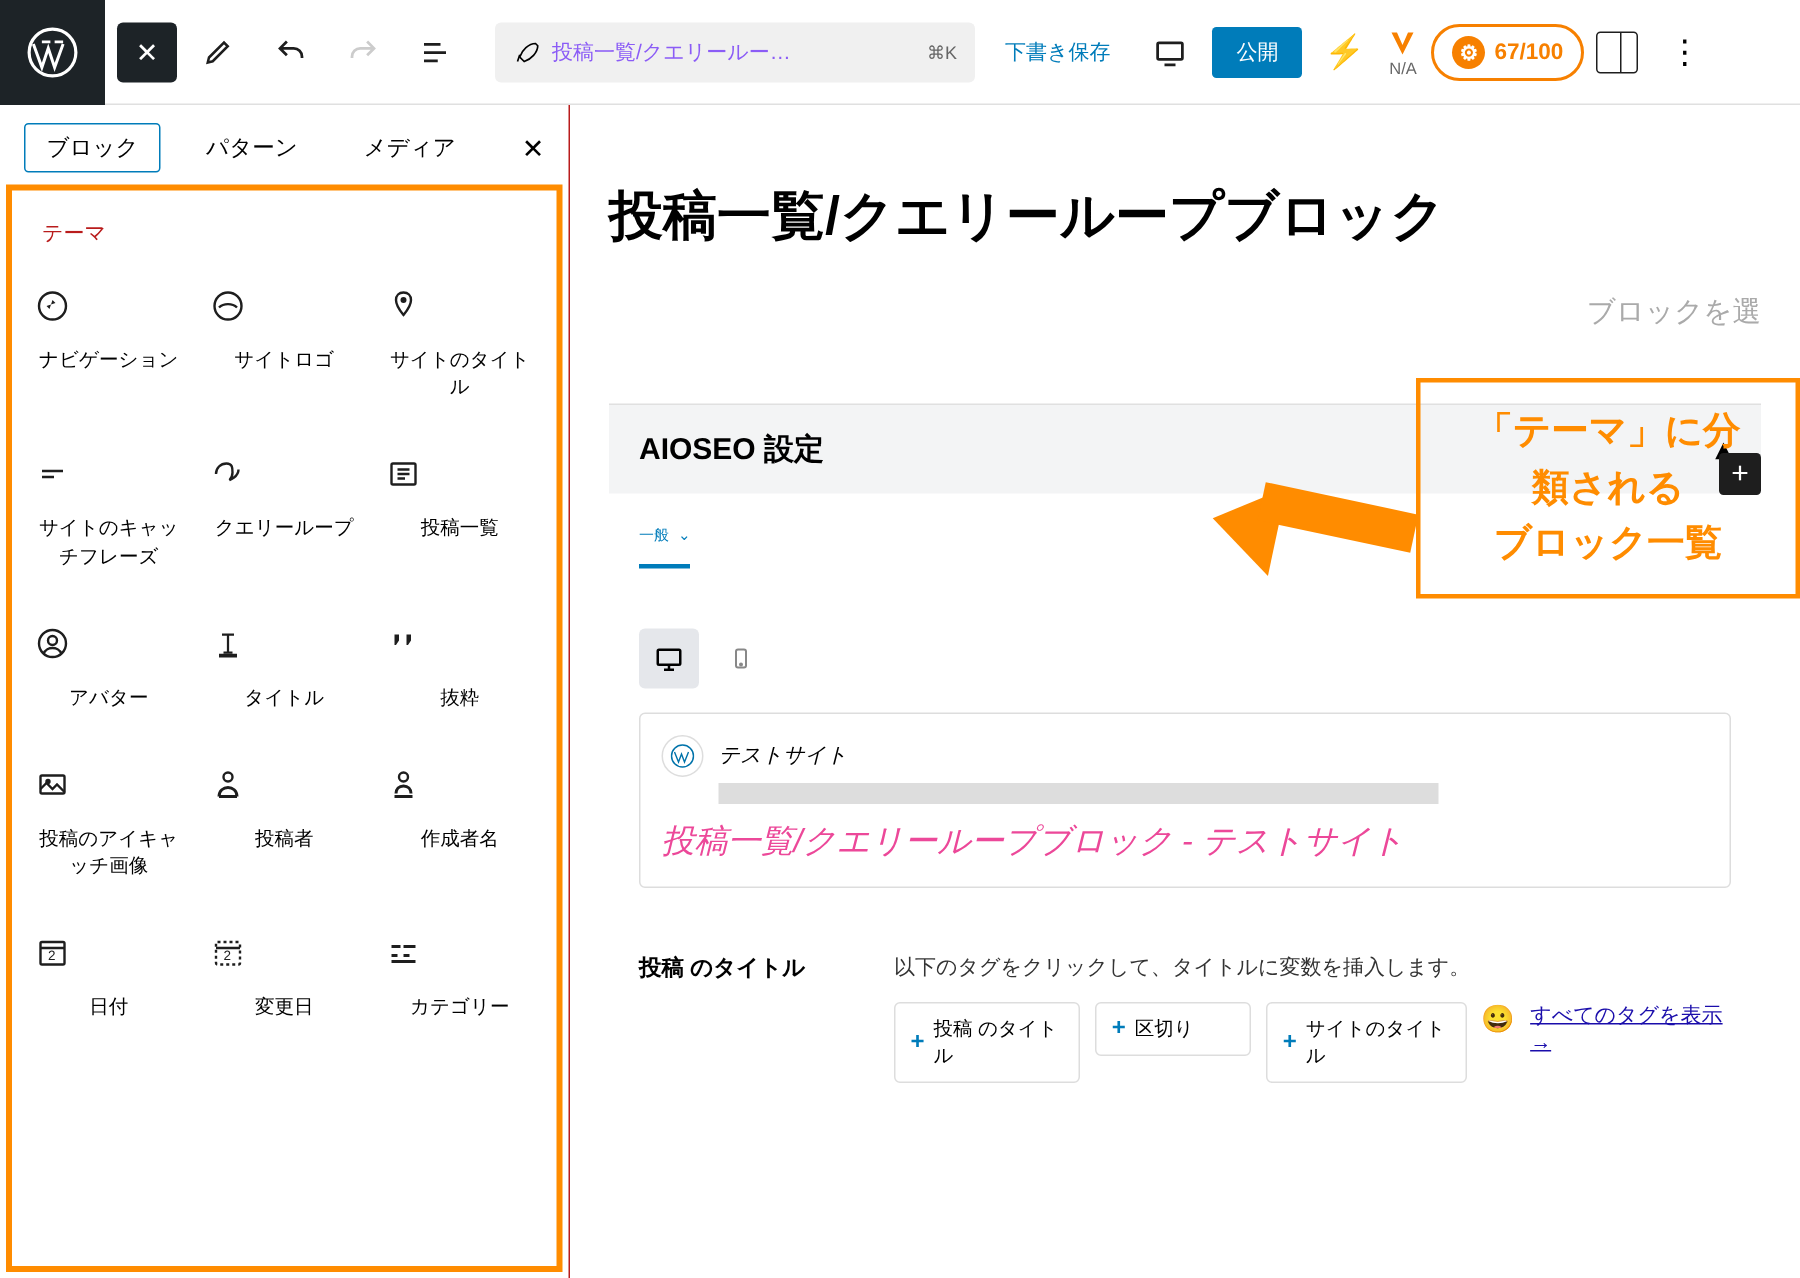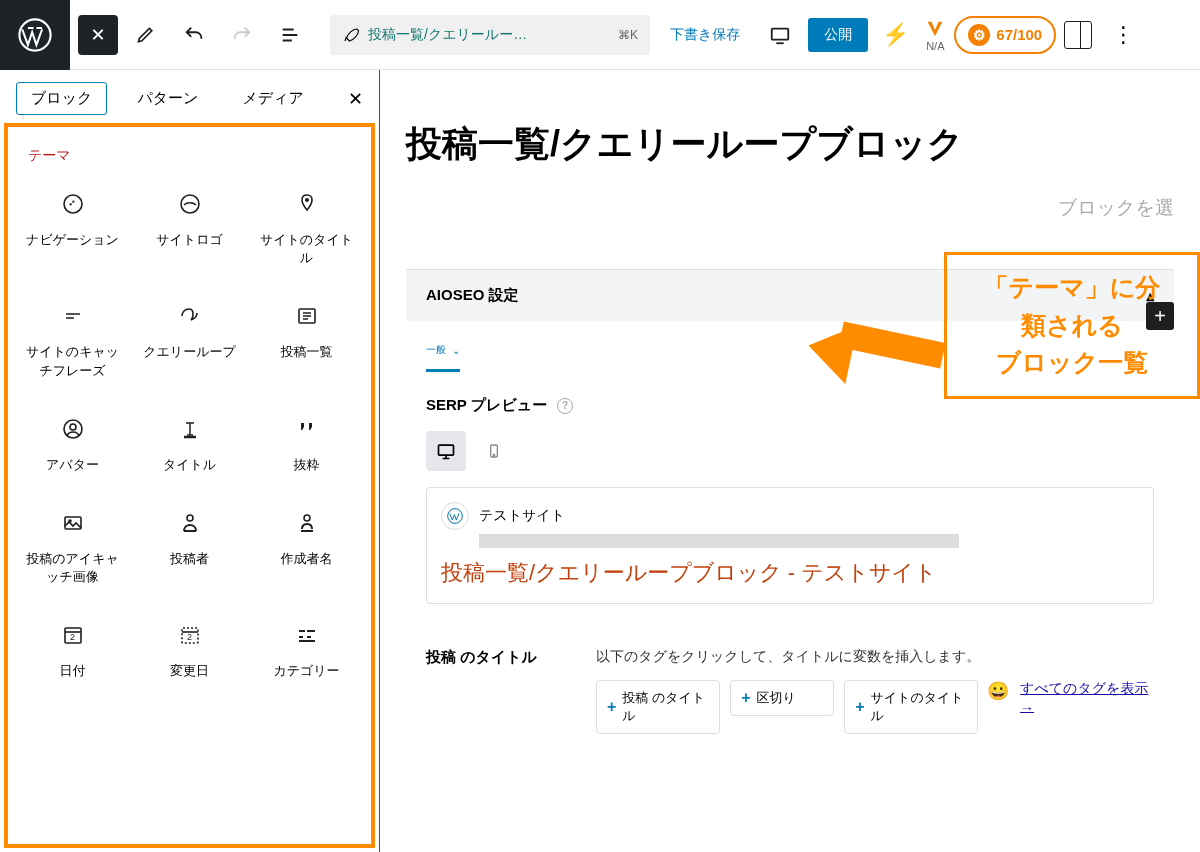--- a/index.html
+++ b/index.html
@@ -7,21 +7,21 @@
 
 
 .topbar { height: 70px; display: flex; align-items: center; border-bottom: 1px solid #e0e0e0; padding: 0 8px 0 0; gap: 8px; }
 .wp-logo { width: 70px; height: 70px; background: #1d2327; color: #fff; display: flex; align-items: center; justify-content: center; font-size: 30px; }
 .wp-logo svg { width: 34px; height: 34px; fill: #fff; }
 .close-btn { width: 40px; height: 40px; border-radius: 4px; background: #1d2327; color: #fff; display: flex; align-items: center; justify-content: center; font-size: 18px; cursor: pointer; }
 .icon-btn { width: 40px; height: 40px; display: flex; align-items: center; justify-content: center; cursor: pointer; color: #1e1e1e; }
 .icon-btn.disabled { color: #ccc; }
 .search-bar { flex: 0 0 320px; height: 40px; background: #f0f0f0; border-radius: 4px; display: flex; align-items: center; padding: 0 12px; gap: 8px; margin-left: 12px; }
 .search-bar .feather { width: 18px; height: 18px; }
-.search-text { font-size: 14px; color: #0f766e; flex: 1; white-space: nowrap; overflow: hidden; text-overflow: ellipsis; }
+.search-text { font-size: 14px; color: #8b5cf6; flex: 1; white-space: nowrap; overflow: hidden; text-overflow: ellipsis; }
 .search-key { font-size: 12px; color: #666; }
 .draft-link { color: #007cba; font-size: 14px; margin: 0 12px; cursor: pointer; }
 .publish-btn { background: #007cba; color: #fff; padding: 8px 16px; border-radius: 3px; font-size: 14px; font-weight: 500; cursor: pointer; }
 .lightning { color: #b35af4; font-size: 22px; }
 .na-badge { display: flex; flex-direction: column; align-items: center; font-size: 11px; color: #666; }
 .na-badge svg { width: 22px; height: 22px; }
 .score-badge { border: 2px solid #f78000; border-radius: 20px; padding: 6px 12px; display: flex; align-items: center; gap: 6px; color: #f78000; font-weight: bold; font-size: 15px; }
 .score-badge .gear { width: 22px; height: 22px; background: #f78000; border-radius: 50%; display: flex; align-items: center; justify-content: center; color: #fff; font-size: 14px; }
 .panel-toggle { width: 28px; height: 28px; border: 1.5px solid #1e1e1e; border-radius: 3px; display: flex; cursor: pointer; }
 .panel-toggle div { border-right: 1.5px solid #1e1e1e; width: 60%; }
@@ -32,55 +32,55 @@
 
 
 .inserter { width: 380px; border-right: 1px solid #b91c1c; display: flex; flex-direction: column; }
 .inserter-tabs { display: flex; align-items: center; padding: 12px 16px 8px; gap: 16px; }
 .tab { padding: 6px 14px; font-size: 15px; cursor: pointer; }
 .tab.active { border: 1px solid #007cba; border-radius: 3px; }
 .tab-close { margin-left: auto; font-size: 18px; cursor: pointer; }
 .inserter-body { border: 4px solid #ff8c00; margin: 0 4px 4px 4px; flex: 1; overflow-y: auto; padding: 12px 8px; }
 .section-label { color: #b91c1c; font-size: 14px; padding: 8px 12px; }
 .block-grid { display: grid; grid-template-columns: repeat(3, 1fr); gap: 4px; }
-.block-item { display: flex; flex-direction: column; align-items: center; padding: 18px 6px 14px; cursor: pointer; text-align: center; }
+.block-item { display: flex; flex-direction: column; padding: 18px 6px 14px; cursor: pointer; text-align: center; }
 .block-item .icon { width: 26px; height: 26px; margin-bottom: 14px; display: flex; align-items: center; justify-content: center; }
 .block-item .label { font-size: 13px; line-height: 1.4; }
 .block-item svg { width: 24px; height: 24px; fill: none; stroke: #1e1e1e; stroke-width: 1.6; }
 .block-item .solid svg { fill: #1e1e1e; stroke: none; }
 
 
 .editor { flex: 1; overflow-y: auto; padding: 0 26px 20px 26px; position: relative; }
 .post-title { font-size: 36px; font-weight: 700; padding: 50px 0 20px; }
 .placeholder { color: #aaa; font-size: 19px; padding: 6px 0 28px; text-align: right; }
 .add-block-btn { position: absolute; right: 26px; top: 232px; width: 28px; height: 28px; background: #1e1e1e; color: #fff; border-radius: 3px; display: flex; align-items: center; justify-content: center; font-size: 20px; cursor: pointer; }
 
 
 .annotation { position: absolute; top: 182px; left: 564px; border: 3px solid #ff8c00; padding: 14px 28px; font-size: 25px; font-weight: bold; color: #ff8c00; text-align: center; line-height: 1.5; }
 .arrow { position: absolute; top: 254px; left: 440px; width: 0; height: 0; }
 .arrow-body { position: absolute; top: 8px; left: 20px; width: 104px; height: 26px; background: #ff8c00; transform: rotate(12deg); }
 .arrow-head { position: absolute; top: -4px; left: -12px; width: 0; height: 0; border-right: 44px solid #ff8c00; border-top: 30px solid transparent; border-bottom: 30px solid transparent; transform: rotate(12deg); }
 
 
 .aioseo-panel { border-top: 1px solid #e0e0e0; }
-.aioseo-header { background: #f3f4f5; padding: 16px 20px; font-weight: 600; font-size: 15px; display: flex; justify-content: space-between; align-items: center; }
+.aioseo-header { background: #f3f4f5; padding: 16px 20px; font-weight: 600; font-size: 20px; display: flex; justify-content: space-between; align-items: center; }
 .aioseo-tab { padding: 18px 0 0 20px; }
 .aioseo-tab-link { color: #007cba; font-size: 10px; display: inline-flex; align-items: center; gap: 6px; padding-bottom: 12px; border-bottom: 3px solid #007cba; cursor: pointer; }
 .serp-section { padding: 24px 20px; }
 .serp-label { font-weight: 600; font-size: 15px; display: flex; align-items: center; gap: 10px; }
 .help-icon { width: 16px; height: 16px; border: 1.5px solid #aaa; border-radius: 50%; display: inline-flex; align-items: center; justify-content: center; font-size: 10px; color: #aaa; }
 .device-toggles { display: flex; gap: 8px; margin: 16px 0; }
 .device-btn { width: 40px; height: 40px; border-radius: 4px; display: flex; align-items: center; justify-content: center; cursor: pointer; }
 .device-btn.active { background: #e5e7eb; }
-.serp-preview { border: 1px solid #ddd; border-radius: 4px; padding: 14px; }
+.serp-preview { border: 1px solid #ddd; border-radius: 4px; padding: 14px; font-style: italic; }
 .serp-site { display: flex; align-items: center; gap: 10px; font-size: 14px; }
 .serp-favicon { width: 28px; height: 28px; border: 1px solid #ddd; border-radius: 50%; display: flex; align-items: center; justify-content: center; }
 .serp-favicon svg { width: 16px; height: 16px; fill: #0073aa; }
 .serp-url { background: #ddd; height: 14px; width: 480px; margin-left: 38px; margin-top: 4px; }
-.serp-title { color: #c2410c; font-size: 22px; margin-top: 10px; line-height: 1.4; }
+.serp-title { color: #ec4899; font-size: 22px; margin-top: 10px; line-height: 1.4; }
 
 .title-section { padding: 20px; display: flex; gap: 30px; }
 .title-label { font-weight: 600; font-size: 15px; flex: 0 0 140px; }
 .title-body { flex: 1; }
 .title-help { font-size: 14px; color: #333; margin-bottom: 14px; }
 .tag-row { display: flex; gap: 10px; align-items: flex-start; }
 .tag-chip { border: 1px solid #ddd; border-radius: 4px; padding: 8px 10px; display: flex; align-items: center; gap: 6px; font-size: 13px; cursor: pointer; min-width: 104px; }
 .tag-chip .plus { color: #007cba; font-size: 16px; font-weight: bold; }
 .view-all { color: #1a0dab; font-size: 14px; text-decoration: underline; cursor: pointer; display: flex; align-items: center; gap: 6px; }
 .emoji { font-size: 18px; }
@@ -319,24 +319,20 @@
         <span>AIOSEO 設定</span>
         <span>▴</span>
       </div>
       <div class="aioseo-tab">
         <span class="aioseo-tab-link">
           <span>一般</span>
           <span>⌄</span>
         </span>
       </div>
       <div class="serp-section">
-        <div class="serp-label">
-          <span>SERP プレビュー</span>
-          <span class="help-icon">?</span>
-        </div>
         <div class="device-toggles">
           <div class="device-btn active">
             <svg width="20" height="20" viewBox="0 0 24 24" fill="none" stroke="currentColor" stroke-width="2">
                 <rect x="3" y="5" width="18" height="12" rx="1"></rect>
                 <path d="M8 21h8M12 17v4"></path>
               </svg>
           </div>
           <div class="device-btn">
             <svg width="16" height="20" viewBox="0 0 24 24" fill="none" stroke="#888" stroke-width="2">
                 <rect x="7" y="3" width="10" height="18" rx="2"></rect>

